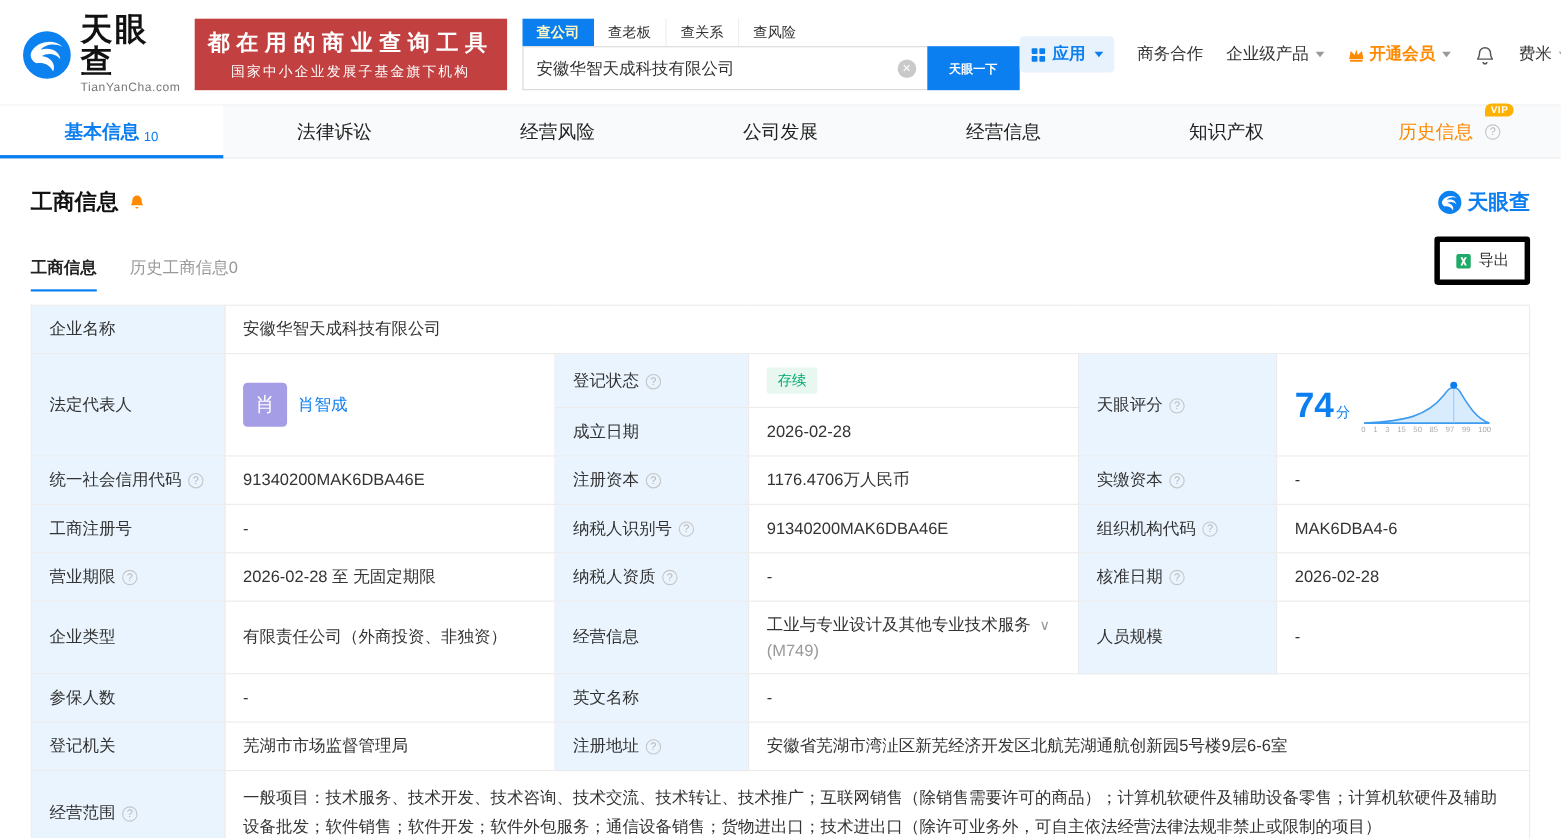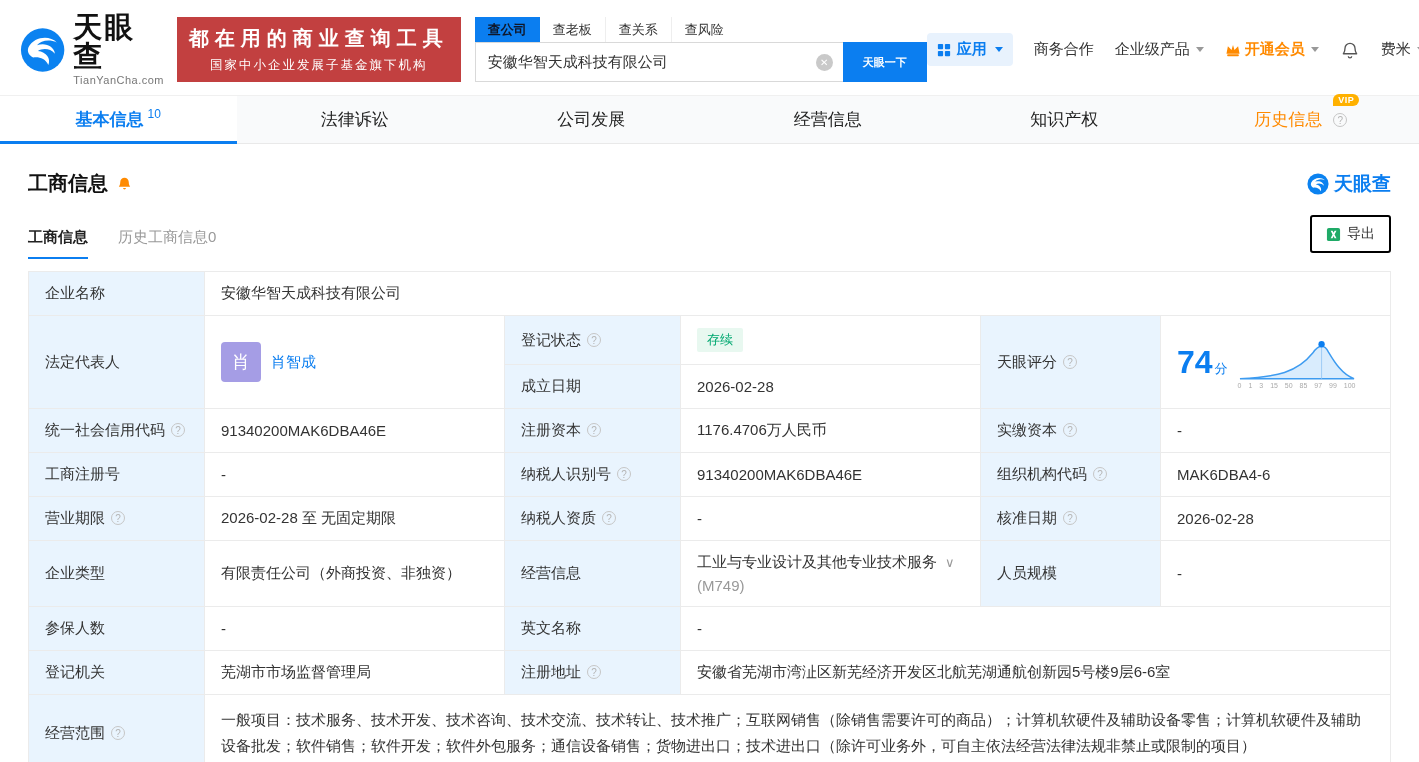--- a/index.html
+++ b/index.html
@@ -15,57 +15,57 @@
   .logo { display: flex; align-items: center; gap: 8px; cursor: pointer; }
   .logo-text-cn { font-size: 29px; font-weight: 700; color: #111; letter-spacing: 2px; line-height: 1; }
   .logo-text-en { font-size: 11px; color: #777; margin-top: 3px; letter-spacing: .5px; }
   .promo { margin-left: 12px; background: #c24040; color: #fff; text-align: center; padding: 8px 12px; }
   .promo-l1 { font-size: 20px; font-weight: 700; letter-spacing: 6px; white-space: nowrap; }
   .promo-l2 { font-size: 12.5px; letter-spacing: 2px; margin-top: 5px; white-space: nowrap; }
 
   .search-block { margin-left: 14px; }
   .search-tabs { display: flex; align-items: stretch; height: 25px; }
   .search-tab { font-size: 13px; color: #333; padding: 4px 13px; line-height: 17px; cursor: pointer; }
-  .search-tab.active { background: #0b7ef0; color: #0f172a; font-weight: 700; }
+  .search-tab.active { background: #0b7ef0; color: #fef9c3; font-weight: 700; }
   .search-tab.mid { border-right: 1px solid #eee; }
   .search-row { display: flex; }
   .search-input-wrap { width: 368px; height: 40px; border: 1px solid #d9d9d9; border-right: none; display: flex; align-items: center; padding: 0 10px; background: #fff; }
   .search-input { flex: 1; border: none; outline: none; font-size: 15px; color: #333; font-family: inherit; background: transparent; }
   .clear-icon { width: 17px; height: 17px; border-radius: 50%; background: #c9c9c9; color: #fff; font-size: 10px; line-height: 17px; text-align: center; cursor: pointer; flex: none; }
   .search-btn { width: 84px; height: 40px; background: #0b7ef0; color: #fff; border: none; font-size: 11px; font-weight: 600; cursor: pointer; font-family: inherit; }
 
   .top-nav { margin-left: auto; display: flex; align-items: center; gap: 21px; font-size: 15px; color: #333; white-space: nowrap; }
   .app-btn { display: flex; align-items: center; gap: 6px; background: #e8f2fd; color: #0b7ef0; padding: 7px 10px; border-radius: 4px; cursor: pointer; font-weight: 600; }
   .nav-item { display: flex; align-items: center; gap: 4px; cursor: pointer; }
   .vip-item { color: #ff8a00; font-weight: 600; }
   .caret { width: 0; height: 0; border-left: 4px solid transparent; border-right: 4px solid transparent; border-top: 5px solid #999; margin-left: 2px; }
   .app-btn .caret { border-top-color: #0b7ef0; }
   .bell-btn { cursor: pointer; display: flex; align-items: center; }
 
   
   .main-tabs { display: flex; height: 49px; background: #f9fafb; border-top: 1px solid #f0f0f0; border-bottom: 1px solid #e9e9e9; }
   .main-tab { flex: 1; display: flex; align-items: center; justify-content: center; font-size: 17px; cursor: pointer; position: relative; color: #222; }
   .main-tab.active { background: #fff; color: #0b7ef0; font-weight: 700; }
   .main-tab.active::after { content: ""; position: absolute; left: 0; right: 0; bottom: -1px; height: 3px; background: #0b7ef0; }
-  .tab-count { font-size: 12px; color: #0b7ef0; margin-left: 4px; align-self: flex-start; margin-top: 11px; font-weight: 400; }
+  .tab-count { font-size: 12px; color: #0b7ef0; margin-left: 4px; align-self: flex-start; margin-top: 21px; font-weight: 400; }
   .main-tab.vip-tab { color: #ff8a00; }
   .vip-wrap { position: relative; display: flex; align-items: center; gap: 5px; }
   .vip-badge { position: absolute; top: -14px; right: -12px; background: #ffb100; color: #fff; font-size: 9px; font-weight: 700; padding: 1px 5px; border-radius: 6px 6px 6px 0; letter-spacing: .5px; }
 
   
   .section-head { display: flex; align-items: center; padding: 26px 28px 0; }
   .section-title { font-size: 20px; font-weight: 700; color: #111; }
   .bell-badge { margin-left: 8px; display: flex; align-items: center; }
   .brand { margin-left: auto; display: flex; align-items: center; gap: 5px; }
   .brand-text { color: #0b7ef0; font-size: 19px; font-weight: 700; }
 
   .subtab-row { display: flex; align-items: flex-end; padding: 18px 28px 0; }
   .subtab { margin-right: 30px; font-size: 15px; padding-bottom: 10px; color: #999; cursor: pointer; border-bottom: 2px solid transparent; }
   .subtab.active { color: #222; font-weight: 700; border-bottom-color: #0b7ef0; }
-  .export-btn { margin-left: auto; display: flex; align-items: center; gap: 6px; border: 2px solid #000000; border-radius: 3px; padding: 8px 14px; font-size: 14px; cursor: pointer; background: #fff; margin-bottom: 6px; color: #333; }
+  .export-btn { margin-left: auto; display: flex; align-items: center; gap: 6px; border: 5px solid #000000; border-radius: 3px; padding: 8px 14px; font-size: 14px; cursor: pointer; background: #fff; margin-bottom: 6px; color: #333; }
 
   
   .info-table { border-collapse: collapse; margin: 12px 28px 0; width: 1363px; table-layout: fixed; font-size: 15px; }
   .info-table td { border: 1px solid #ebebeb; padding: 12px 16px; vertical-align: middle; word-break: break-all; color: #333; }
   td.lbl { background: #e9f4fe; }
   .q { display: inline-block; width: 14px; height: 14px; border: 1px solid #c6c6c6; border-radius: 50%; color: #b5b5b5; font-size: 10px; line-height: 13px; text-align: center; margin-left: 6px; vertical-align: 1px; cursor: pointer; }
   .badge-green { display: inline-block; background: #e8f8f0; color: #00a870; font-size: 13px; padding: 3px 10px; border-radius: 2px; }
   .rep-cell { display: flex; align-items: center; gap: 10px; }
   .avatar { width: 40px; height: 40px; border-radius: 4px; background: #a59de5; color: #fff; font-size: 18px; display: flex; align-items: center; justify-content: center; flex: none; }
   .link { color: #0b7ef0; cursor: pointer; text-decoration: none; }
@@ -155,20 +155,23 @@
   </div>
 </div>
 
 <div class="main-tabs">
   <div class="main-tab active">
     <span>基本信息</span>
     <span class="tab-count">10</span>
   </div>
   <div class="main-tab">
     <span>法律诉讼</span>
+  </div>
+  <div class="main-tab">
+    <span>经营风险</span>
   </div>
   <div class="main-tab">
     <span>公司发展</span>
   </div>
   <div class="main-tab">
     <span>经营信息</span>
   </div>
   <div class="main-tab">
     <span>知识产权</span>
   </div>

